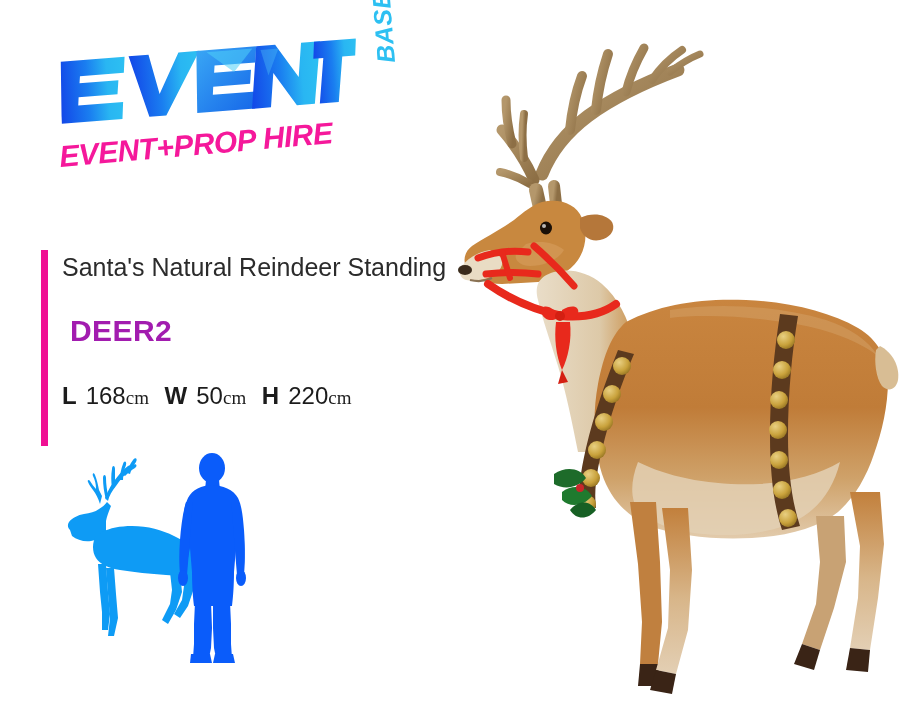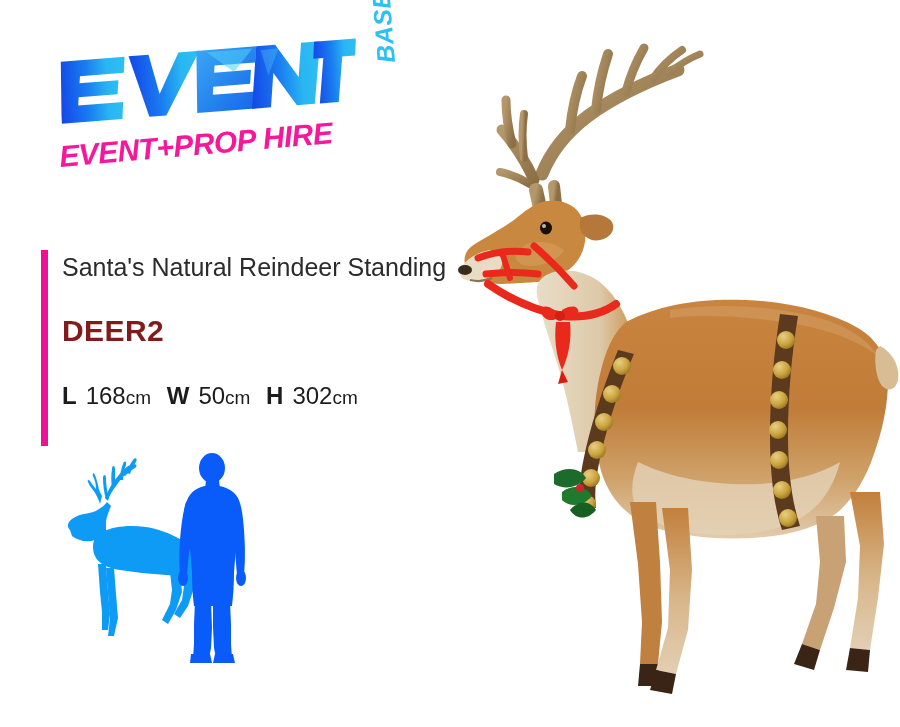--- a/index.html
+++ b/index.html
@@ -84,37 +84,38 @@
     font-size: 25px;
     color: #2b2b2b;
     font-weight: normal;
     line-height: 1.2;
     white-space: nowrap;
     margin: 0 0 34px 0;
   }
   #product-code {
     font-size: 30px;
     font-weight: bold;
-    color: #7f1d1d;
+    color: #a21caf;
     letter-spacing: 0.4px;
     line-height: 1;
-    margin: 0 0 38px 0;
+    margin: 0 0 38px 8px;
   }
   #dimensions {
     font-size: 24px;
     color: #1c1c1c;
     white-space: nowrap;
     line-height: 1;
     margin: 0;
   }
   #dimensions .dim-key {
     font-weight: bold;
   }
   #dimensions .dim-unit {
     font-size: 19px;
+    font-family: Liberation Serif, serif;
   }
   #dimensions .dim-gap {
     display: inline-block;
     width: 9px;
   }
 
   
   #scale-figures {
     position: absolute;
     left: 62px;
@@ -175,21 +176,21 @@
   </div>
 
   <div id="accent-bar"></div>
 
   <div id="info-block">
     <div id="product-title">Santa's Natural Reindeer Standing</div>
     <div id="product-code">DEER2</div>
     <div id="dimensions">
       <span class="dim-key">L</span><span class="dim-gap"></span><span>168</span><span class="dim-unit">cm</span><span class="dim-gap"></span>
       <span class="dim-key">W</span><span class="dim-gap"></span><span>50</span><span class="dim-unit">cm</span><span class="dim-gap"></span>
-      <span class="dim-key">H</span><span class="dim-gap"></span><span>302</span><span class="dim-unit">cm</span>
+      <span class="dim-key">H</span><span class="dim-gap"></span><span>220</span><span class="dim-unit">cm</span>
     </div>
   </div>
 
   <div id="scale-figures">
     <svg width="220" height="215" viewBox="0 0 220 215">
 
       <g fill="#0e9bf5">
 
         <path d="M38 52 C36 46 34 42 31 38 C29 35 27 33 26 30 C25 28 27 27 28 29 C30 32 32 35 34 37
                  C34 32 33 28 31 24 C30 21 32 20 33 23 C35 28 36 33 37 38 L40 44 Z"></path>

